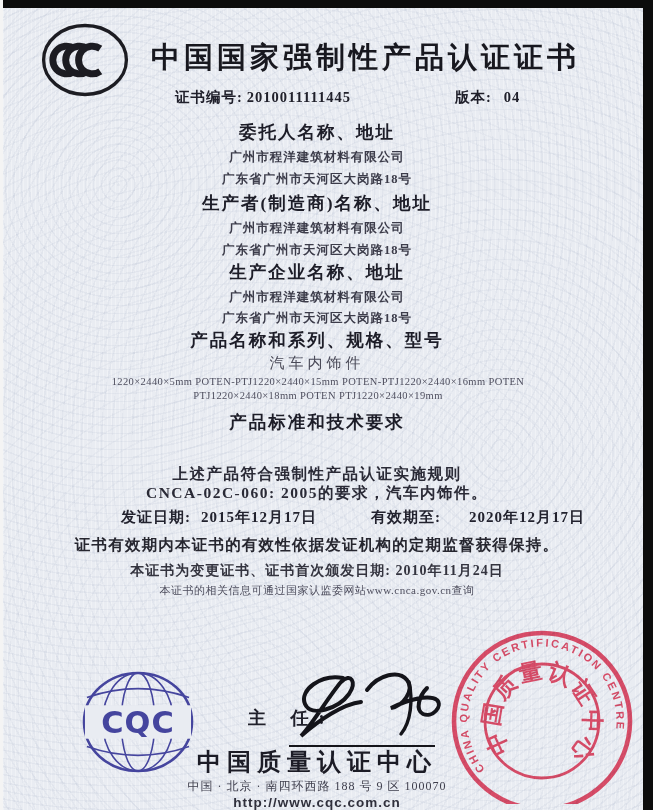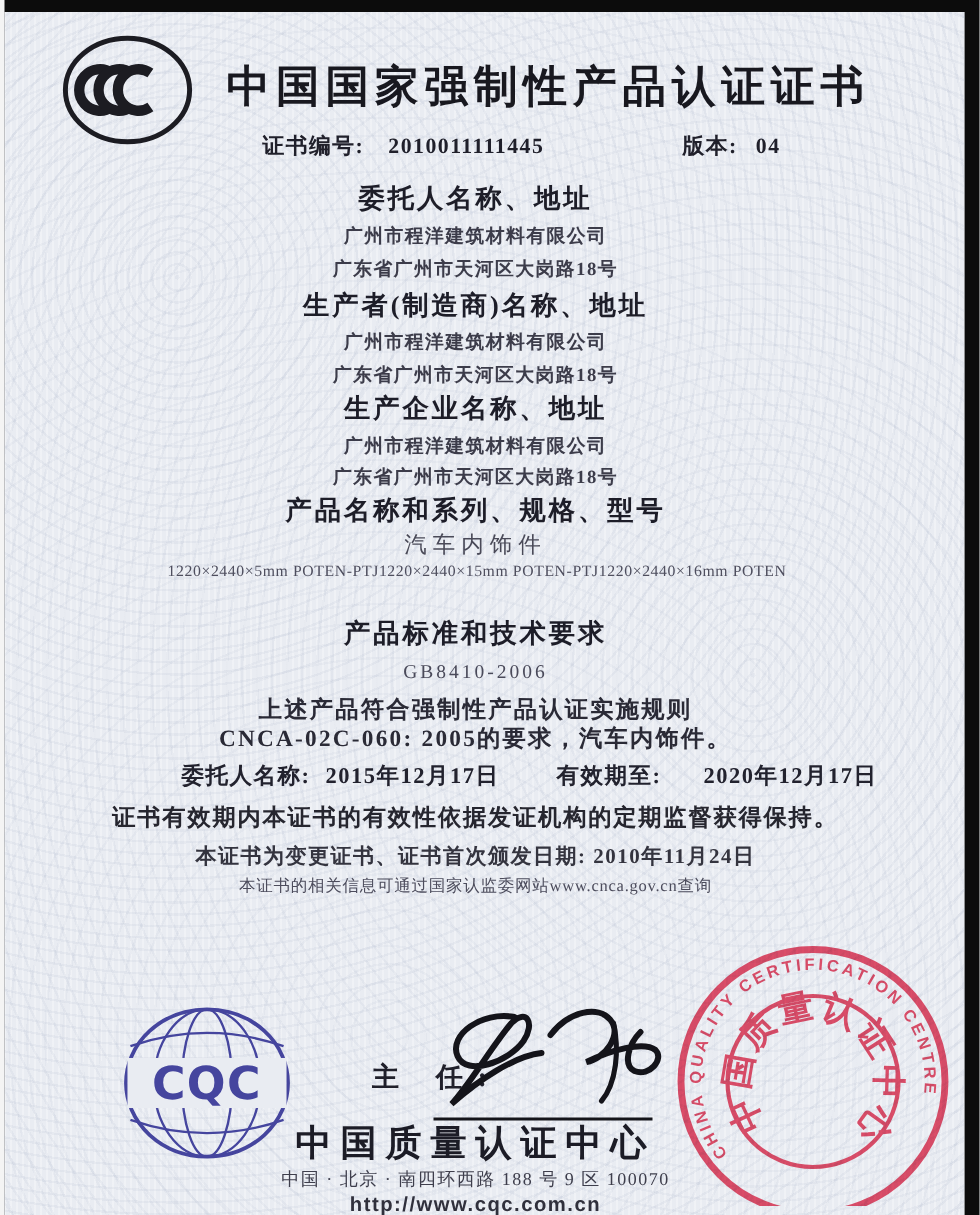--- a/index.html
+++ b/index.html
@@ -53,21 +53,21 @@
       <path d="M 38.6 30.7 A 15 15 0 1 0 38.6 55.3" fill="none" stroke="#1c1c22" stroke-width="7.5"></path>
       <path d="M 52.6 30.7 A 15 15 0 1 0 52.6 55.3" fill="none" stroke="#1c1c22" stroke-width="7.5"></path>
       <path d="M 66.6 30.7 A 15 15 0 1 0 66.6 55.3" fill="none" stroke="#1c1c22" stroke-width="7.5"></path>
     </svg>
   </div>
 
   <div class="abs title">中国国家强制性产品认证证书</div>
 
   <div class="abs cert-row" style="left:172px;top:80px;">
     <span>证书编号:</span>
-    <span style="margin-left:12px;">2010011111445</span>
+    <span style="margin-left:0;">2010011111445</span>
   </div>
   <div class="abs cert-row" style="left:452px;top:80px;">
     <span>版本:</span>
     <span style="margin-left:8px;">04</span>
   </div>
 
   <div class="abs ctr heading" style="top:112px;">委托人名称、地址</div>
   <div class="abs ctr value" style="top:141px;">广州市程洋建筑材料有限公司</div>
   <div class="abs ctr value" style="top:163px;">广东省广州市天河区大岗路18号</div>
 
@@ -76,30 +76,30 @@
   <div class="abs ctr value" style="top:234px;">广东省广州市天河区大岗路18号</div>
 
   <div class="abs ctr heading" style="top:252px;">生产企业名称、地址</div>
   <div class="abs ctr value" style="top:281px;">广州市程洋建筑材料有限公司</div>
   <div class="abs ctr value" style="top:302px;">广东省广州市天河区大岗路18号</div>
 
   <div class="abs ctr product-name" style="top:346px;">汽车内饰件</div>
   <div class="abs ctr heading" style="top:320px;">产品名称和系列、规格、型号</div>
   <div class="abs ctr models" style="top:367px;left:55px;right:65px;">
     <div>1220×2440×5mm POTEN-PTJ1220×2440×15mm POTEN-PTJ1220×2440×16mm POTEN</div>
+    <div>PTJ1220×2440×18mm POTEN PTJ1220×2440×19mm</div>
   </div>
 
   <div class="abs ctr heading" style="top:402px;">产品标准和技术要求</div>
-  <div class="abs ctr std-val" style="top:432px;">GB8410-2006</div>
 
   <div class="abs ctr statement" style="top:456px;">上述产品符合强制性产品认证实施规则</div>
   <div class="abs ctr statement" style="top:475px;">CNCA-02C-060: 2005的要求，汽车内饰件。</div>
 
   <div class="abs date-row" style="left:118px;top:500px;">
-    <span>委托人名称:</span>
+    <span>发证日期:</span>
     <span style="margin-left:6px;">2015年12月17日</span>
   </div>
   <div class="abs date-row" style="left:368px;top:500px;">
     <span>有效期至:</span>
     <span style="margin-left:24px;">2020年12月17日</span>
   </div>
 
   <div class="abs ctr note-validity" style="top:527px;">证书有效期内本证书的有效性依据发证机构的定期监督获得保持。</div>
   <div class="abs ctr note-change" style="top:554px;">本证书为变更证书、证书首次颁发日期: 2010年11月24日</div>
   <div class="abs ctr note-query" style="top:575px;">本证书的相关信息可通过国家认监委网站www.cnca.gov.cn查询</div>

